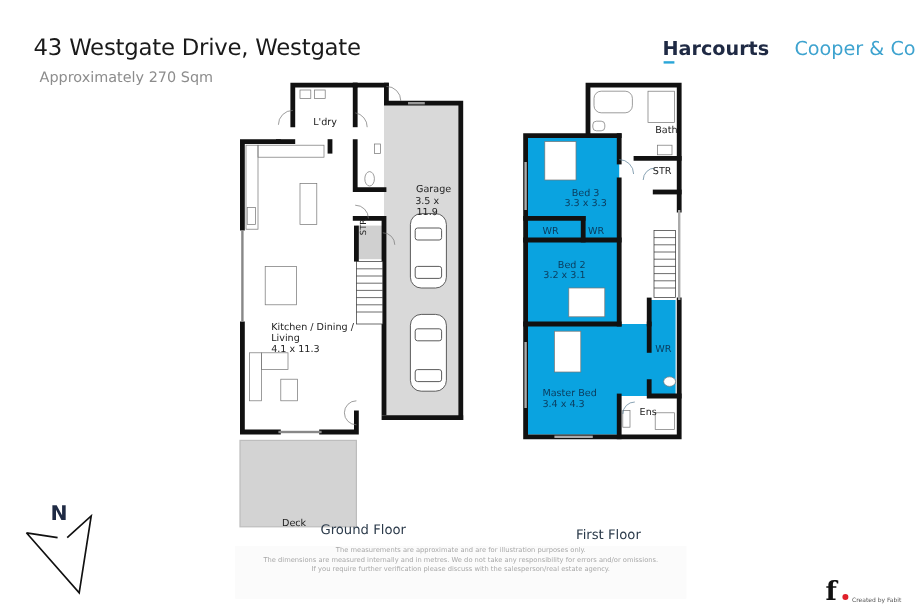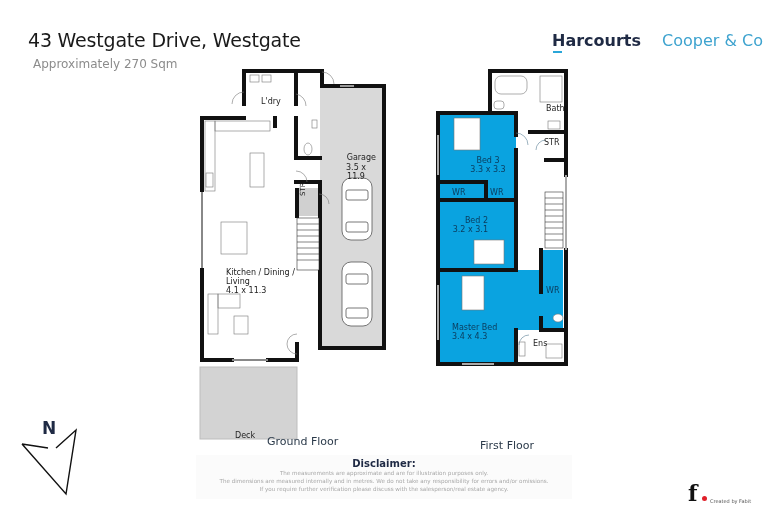--- a/index.html
+++ b/index.html
@@ -206,21 +206,20 @@
 <div class="floor-label" style="left:456px;top:439px;margin-left:24px;">First Floor</div>
 
 <div class="compass">
   <div style="position:absolute;left:24px;top:0px;font-size:17px;font-weight:bold;color:#1f2a44;">N</div>
   <svg width="70" height="90" style="position:absolute;left:0;top:0;">
     <path d="M4 26 L30 30 M38 30 L58 12 L48 76 L4 26" stroke="#111" stroke-width="1.4" fill="none"></path>
   </svg>
 </div>
 
 <div class="disclaimer">
-  <div class="d-title">Disclaimer:</div>
   <div class="d-line">The measurements are approximate and are for illustration purposes only.</div>
   <div class="d-line">The dimensions are measured internally and in metres. We do not take any responsibility for errors and/or omissions.</div>
   <div class="d-line">If you require further verification please discuss with the salesperson/real estate agency.</div>
 </div>
 
 <div class="fabit">
   <span style="font-family:'DejaVu Serif',serif;font-size:22px;font-weight:bold;color:#111;">f</span>
   <span style="display:inline-block;width:5px;height:5px;border-radius:50%;background:#e0202a;margin-left:-1px;"></span>
 </div>
 <div class="fabit-text">Created by Fabit</div>

